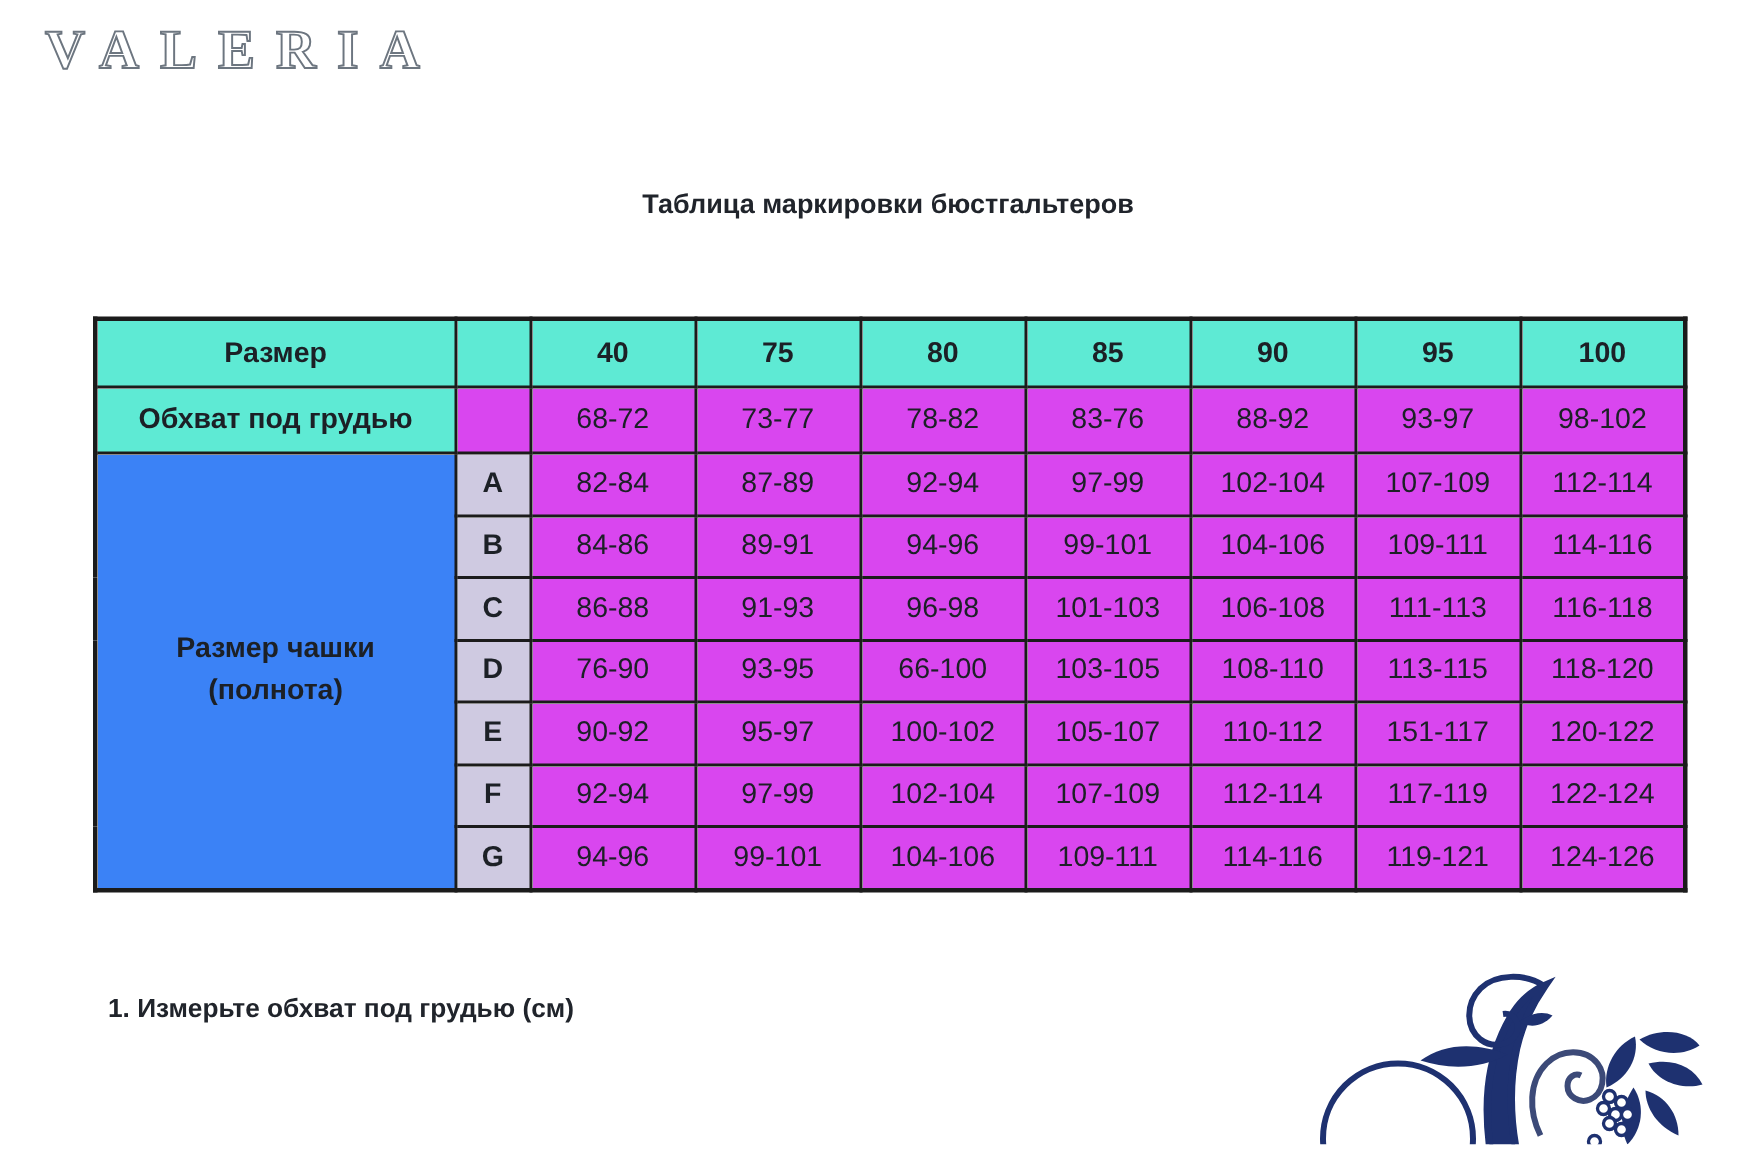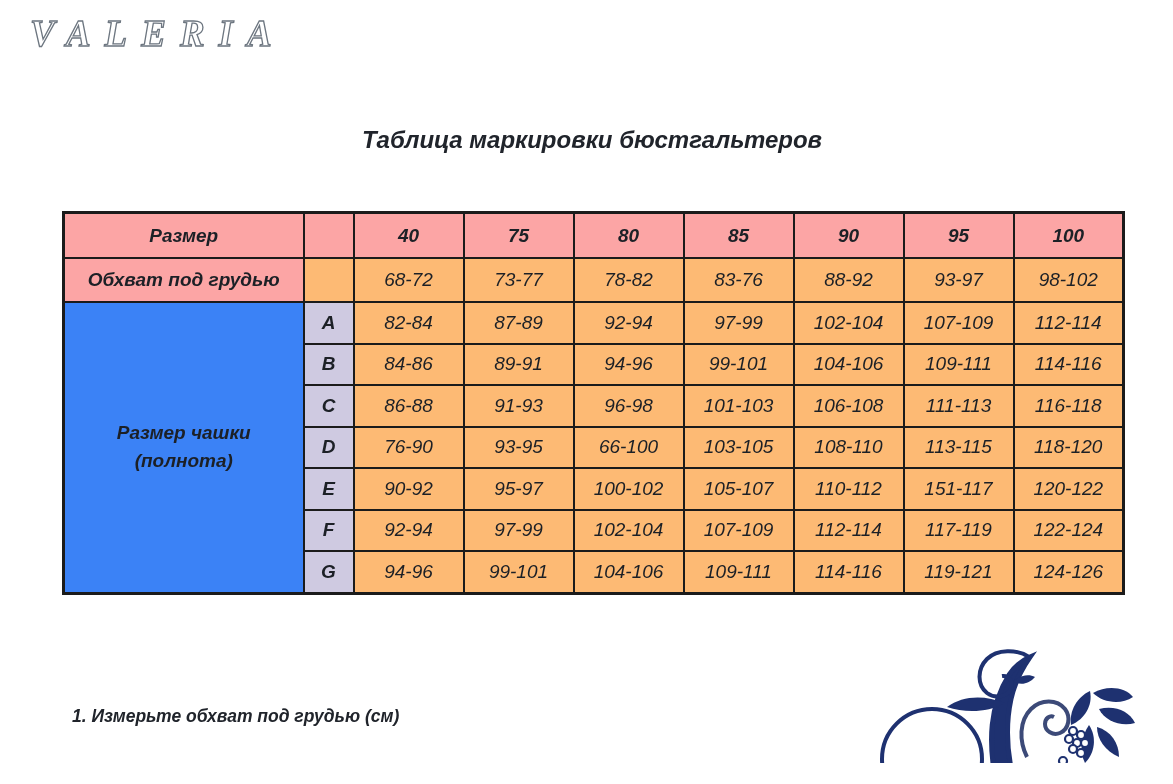--- a/index.html
+++ b/index.html
@@ -3,67 +3,66 @@
 <meta charset="utf-8">
 <style>
   html,body{margin:0;padding:0;background:#ffffff;}
   .page{
     position:relative;
     width:1173px;height:763px;
     background:#ffffff;
     overflow:hidden;
     font-family:"Liberation Sans", sans-serif;
     color:#1c2026;
-    font-style:italic;
   }
   .logo{
     position:absolute;left:30px;top:12px;
     font-family:"Liberation Serif", serif;
     font-size:37px;font-weight:700;
     letter-spacing:14px;
     color:transparent;
     -webkit-text-stroke:1.3px #6d7680;
     text-shadow:0 0 0 rgba(0,0,0,0);
   }
   .title{
     position:absolute;left:62px;top:126px;width:1060px;
     text-align:center;
-    font-size:24px;font-weight:700;color:#20242b;
+    font-size:18px;font-weight:700;color:#20242b;
   }
   table.size-table{
     position:absolute;left:62px;top:211px;
     border-collapse:collapse;
     table-layout:fixed;
     width:1060px;
   }
   table.size-table td{
     border:2px solid #1b1b1b;
     text-align:center;
     font-size:19px;
     padding:0;
     color:#1c2026;
     overflow:hidden;
   }
   table.size-table{border:3px solid #1b1b1b;}
-  td.peach{background:#fca5a5;}
+  td.peach{background:#5eead4;}
   td.lav{background:#cfcae1;font-weight:700;font-size:18px;}
-  td.white{background:#fdba74;}
+  td.white{background:#d946ef;}
   td.label-cell{
     text-align:left;padding-left:14px;font-weight:700;font-size:18px;
   }
   td.hdr-num{font-weight:700;}
   tr.r-size td{height:43px;}
   tr.r-under td{height:42px;}
   tr.r-cup td{height:39.5px;}
   td.merged-label{
     text-align:left;vertical-align:middle;padding-left:14px;
     font-weight:700;font-size:18px;line-height:1.5;
     background:#3b82f6;
   }
-  .notes{position:absolute;left:72px;top:662px;margin-top:44px;}
+  .notes{position:absolute;left:72px;top:662px;}
   .note-line{
     font-size:17.5px;font-weight:700;color:#20242b;
     margin-bottom:24px;white-space:nowrap;
   }
   .ornament{
     position:absolute;right:36px;bottom:-14px;
     width:260px;height:130px;
   }
 </style>
 </head>

